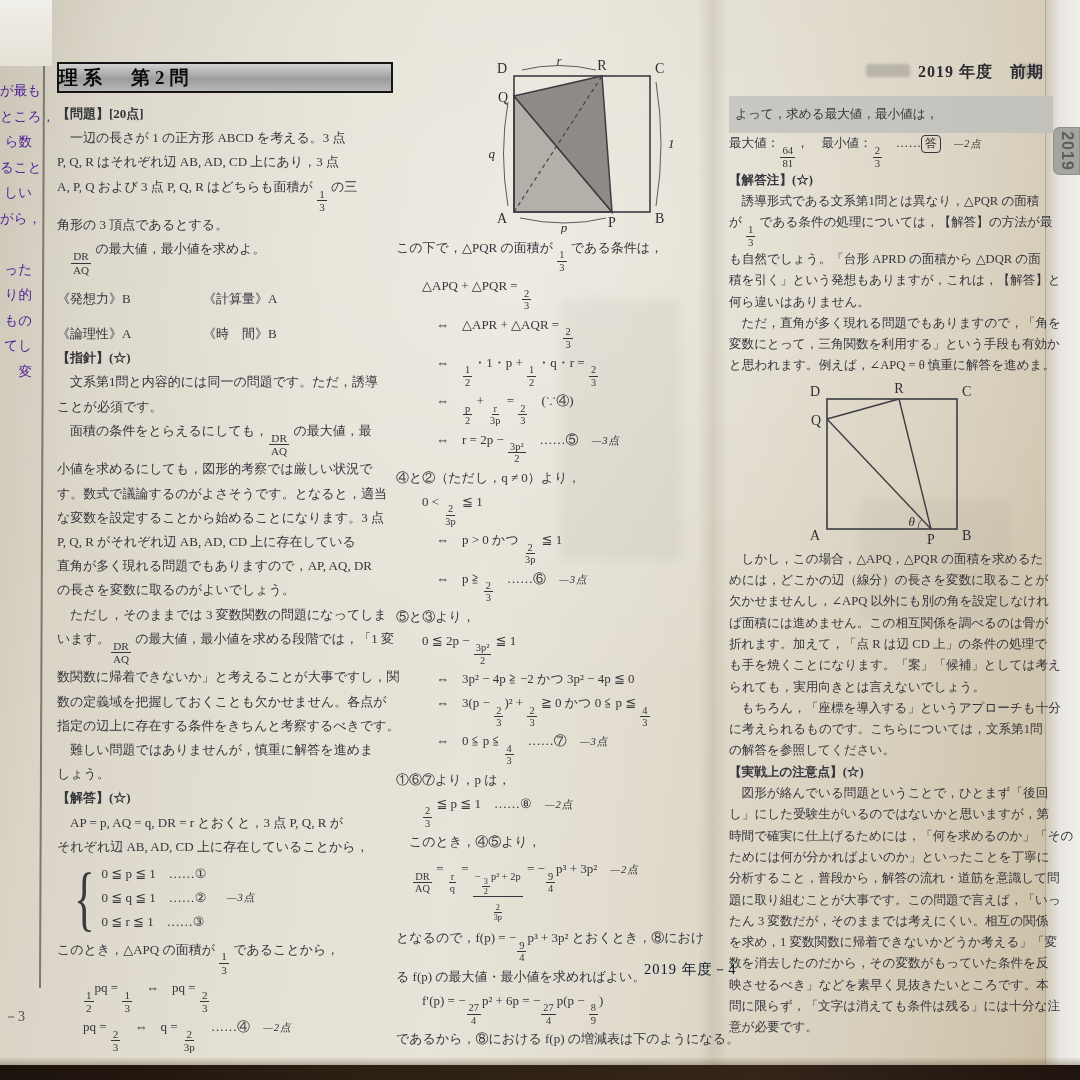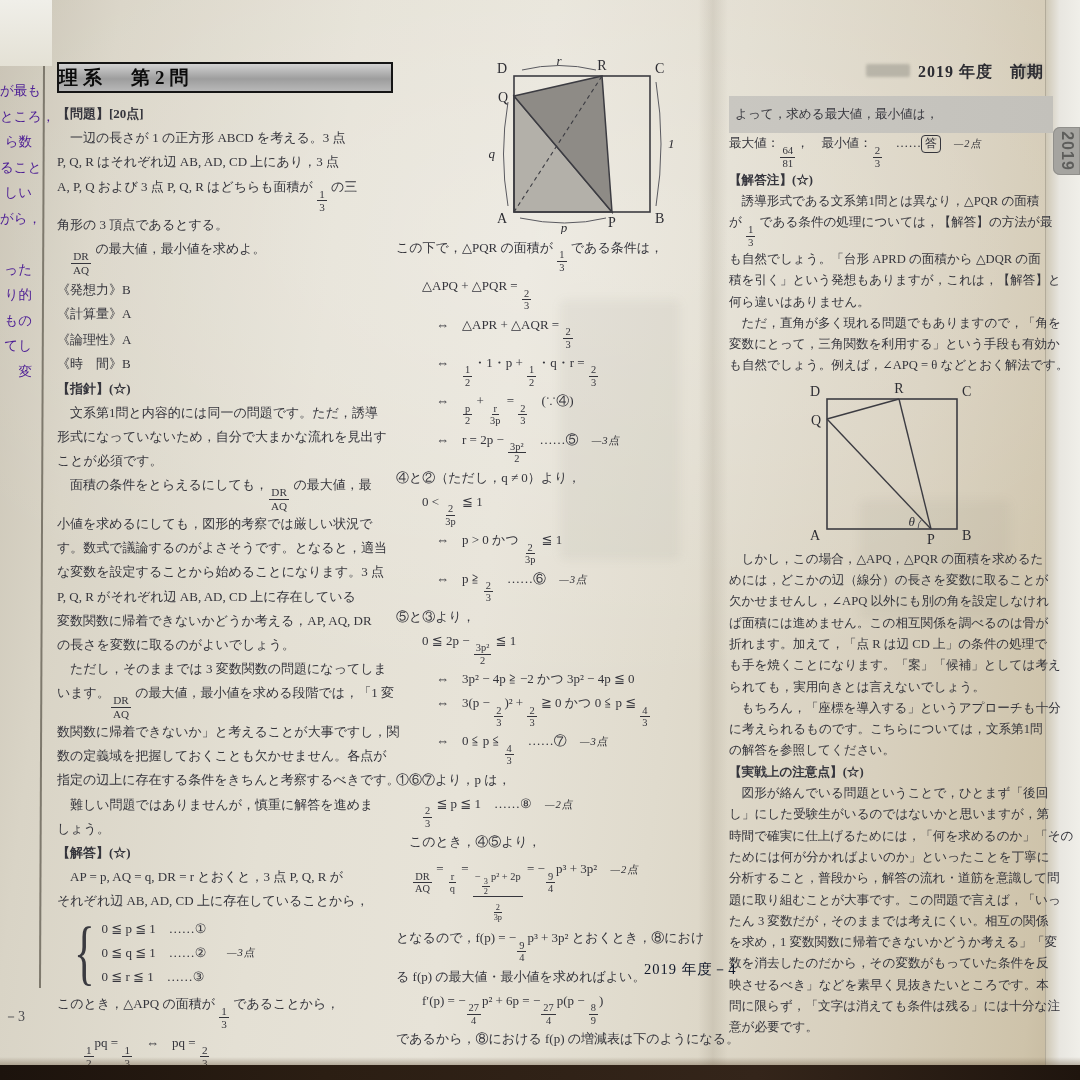--- a/index.html
+++ b/index.html
@@ -29,21 +29,21 @@
   #col-mid{left:396px;top:56px;width:320px;font-size:13px;line-height:23px;}
   #col-right{left:729px;top:96px;width:324px;font-size:12.6px;line-height:21.3px;}
   .ln{white-space:nowrap;}
   .col .ln{margin:0;}
   #col-mid .ln{margin:1px 0;}
 
   .banner{width:336px;border:2.5px solid #151515;box-sizing:border-box;
     background:linear-gradient(180deg,#d2d2d2,#9d9d9d 55%,#b8b8b8);
     font-weight:bold;font-size:19px;line-height:27px;color:#0b0b0b;letter-spacing:5px;margin-bottom:9px;}
   .h-label{font-weight:bold;margin-top:3px;}
-  .ratings{display:flex;width:292px;margin-top:2px;flex-direction:column;}
+  .ratings{display:flex;width:292px;margin-top:11px;}
   .ratings span{width:50%;display:inline-block;}
 
   .fr{display:inline-flex;flex-direction:column;align-items:center;vertical-align:-0.62em;
       line-height:1.1;font-size:.86em;margin:0 1px;text-align:center;}
   .fr .n{border-bottom:1.2px solid currentColor;padding:0 2px;}
   .fr .d{padding:0 2px;}
   .fr .fr{font-size:.95em;vertical-align:-0.5em;}
   #col-mid .fr{font-size:.8em;}
   .pts{font-style:italic;font-size:.82em;letter-spacing:1px;margin-left:10px;color:#2c2c32;}
   .ansbox{display:inline-block;border:1.3px solid currentColor;border-radius:4px;padding:0 3px;line-height:1.3;font-size:.95em;}
@@ -124,31 +124,30 @@
     <span>《発想力》B</span>
     <span>《計算量》A</span>
   </div>
   <div class="ratings">
     <span>《論理性》A</span>
     <span>《時　間》B</span>
   </div>
   <div class="h-label ln">【指針】(☆)</div>
   <div>
       <div class="ln">　文系第1問と内容的には同一の問題です。ただ，誘導</div>
-      <div class="ln">形式になっていないため，自分で大まかな流れを見出す</div>
       <div class="ln">ことが必須です。</div>
       <div class="ln">　面積の条件をとらえるにしても，<span class="fr">
           <span class="n">DR</span>
           <span class="d">AQ</span>
         </span> の最大値，最</div>
       <div class="ln">小値を求めるにしても，図形的考察では厳しい状況で</div>
       <div class="ln">す。数式で議論するのがよさそうです。となると，適当</div>
       <div class="ln">な変数を設定することから始めることになります。3 点</div>
       <div class="ln">P, Q, R がそれぞれ辺 AB, AD, CD 上に存在している</div>
-      <div class="ln">変数関数に帰着できないかどうか考える，AP, AQ, DR</div>
+      <div class="ln">直角が多く現れる問題でもありますので，AP, AQ, DR</div>
       <div class="ln">の長さを変数に取るのがよいでしょう。</div>
       <div class="ln">　ただし，そのままでは 3 変数関数の問題になってしま</div>
       <div class="ln">います。<span class="fr">
           <span class="n">DR</span>
           <span class="d">AQ</span>
         </span> の最大値，最小値を求める段階では，「1 変</div>
       <div class="ln">数関数に帰着できないか」と考えることが大事ですし，関</div>
       <div class="ln">数の定義域を把握しておくことも欠かせません。各点が</div>
       <div class="ln">指定の辺上に存在する条件をきちんと考察するべきです。</div>
       <div class="ln">　難しい問題ではありませんが，慎重に解答を進めま</div>
@@ -349,21 +348,21 @@
       <div class="ln">　誘導形式である文系第1問とは異なり，△PQR の面積</div>
       <div class="ln">が <span class="fr">
           <span class="n">1</span>
           <span class="d">3</span>
         </span> である条件の処理については，【解答】の方法が最</div>
       <div class="ln">も自然でしょう。「台形 APRD の面積から △DQR の面</div>
       <div class="ln">積を引く」という発想もありますが，これは，【解答】と</div>
       <div class="ln">何ら違いはありません。</div>
       <div class="ln">　ただ，直角が多く現れる問題でもありますので，「角を</div>
       <div class="ln">変数にとって，三角関数を利用する」という手段も有効か</div>
-      <div class="ln">も自然でしょう。例えば，∠APQ = θ などとおく解法です。</div>
+      <div class="ln">と思われます。例えば，∠APQ = θ 慎重に解答を進めま。</div>
     </div>
   <svg id="fig2" class="fig" width="210" height="168" viewBox="0 0 210 168">
     <rect x="36" y="20" width="130" height="130" class="edge"></rect>
     <line x1="36" y1="40" x2="108" y2="20" stroke="#3c3c42" stroke-width="1.4"></line>
     <line x1="36" y1="40" x2="140" y2="150" stroke="#3c3c42" stroke-width="1.4"></line>
     <line x1="108" y1="20" x2="140" y2="150" stroke="#3c3c42" stroke-width="1.4"></line>
     <path d="M 127 150 A 13 13 0 0 1 131 140" class="arc"></path>
     <text class="lbl" x="29" y="17" text-anchor="end">D</text>
     <text class="lbl" x="108" y="14" text-anchor="middle">R</text>
     <text class="lbl" x="171" y="17">C</text>

